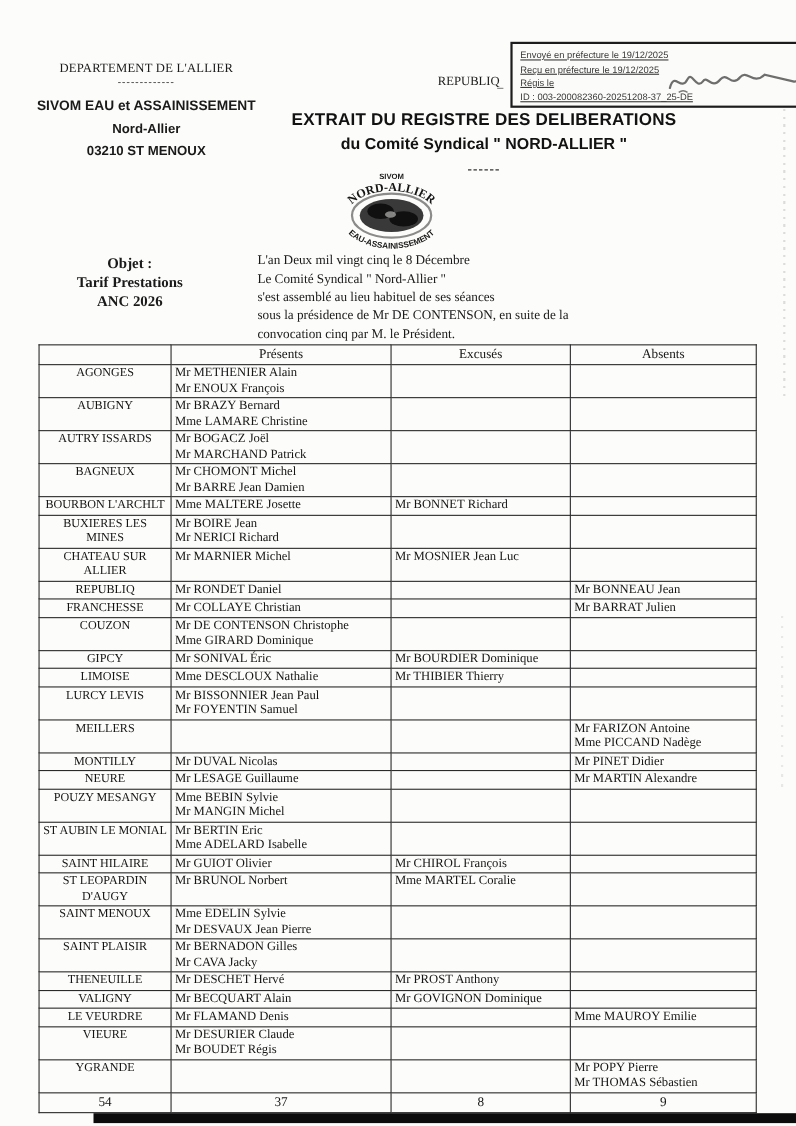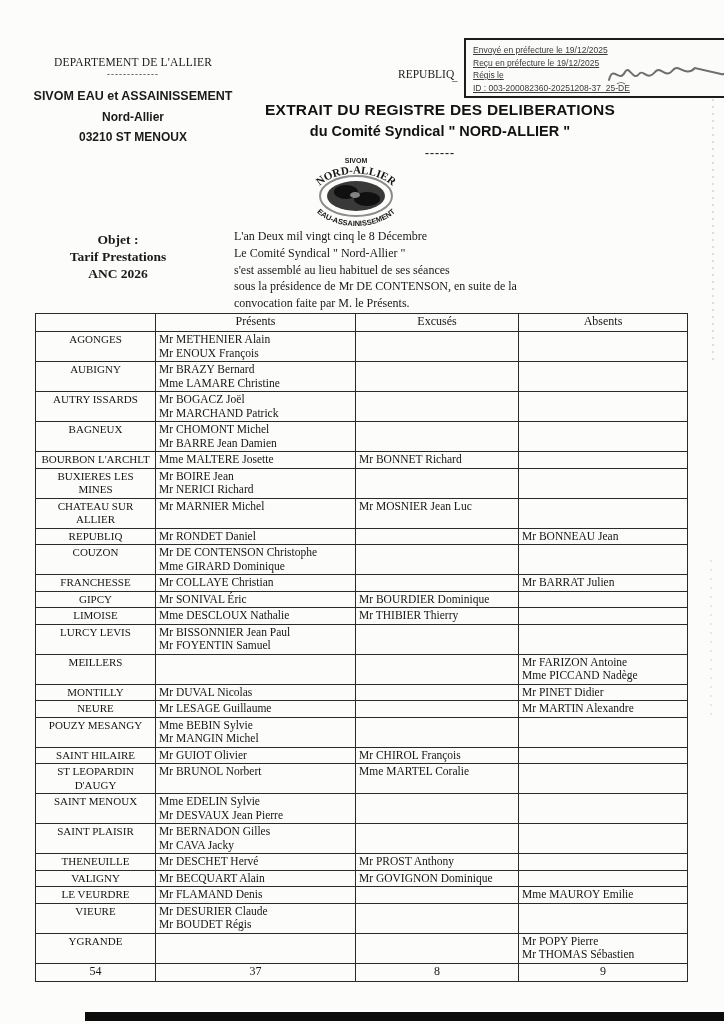--- a/index.html
+++ b/index.html
@@ -119,21 +119,21 @@
   </div>
   <div>Tarif Prestations</div>
   <div>ANC 2026</div>
 </div>
 
 <div class="intro">
   <div>L'an Deux mil vingt cinq le 8 Décembre</div>
   <div>Le Comité Syndical " Nord-Allier "</div>
   <div>s'est assemblé au lieu habituel de ses séances</div>
   <div>sous la présidence de Mr DE CONTENSON, en suite de la</div>
-  <div>convocation faite par M. le Présents.</div>
+  <div>convocation cinq par M. le Président.</div>
 </div>
 
 <table class="att">
   <colgroup>
     <col style="width:120px">
       <col style="width:200px">
       <col style="width:163px">
       <col style="width:169px">
   </colgroup>
   <thead>
@@ -214,39 +214,39 @@
         <td class="commune">REPUBLIQ</td>
         <td class="names">
           <div>Mr RONDET Daniel</div>
         </td>
         <td class="names"></td>
         <td class="names">
           <div>Mr BONNEAU Jean</div>
         </td>
       </tr>
       <tr>
+        <td class="commune">FRANCHESSE</td>
+        <td class="names">
+          <div>Mr COLLAYE Christian</div>
+        </td>
+        <td class="names"></td>
+        <td class="names">
+          <div>Mr BARRAT Julien</div>
+        </td>
+      </tr>
+      <tr>
         <td class="commune">COUZON</td>
         <td class="names">
           <div>Mr DE CONTENSON Christophe</div>
           <div>Mme GIRARD Dominique</div>
         </td>
         <td class="names"></td>
         <td class="names"></td>
       </tr>
       <tr>
-        <td class="commune">FRANCHESSE</td>
-        <td class="names">
-          <div>Mr COLLAYE Christian</div>
-        </td>
-        <td class="names"></td>
-        <td class="names">
-          <div>Mr BARRAT Julien</div>
-        </td>
-      </tr>
-      <tr>
         <td class="commune">GIPCY</td>
         <td class="names">
           <div>Mr SONIVAL Éric</div>
         </td>
         <td class="names">
           <div>Mr BOURDIER Dominique</div>
         </td>
         <td class="names"></td>
       </tr>
       <tr>
@@ -295,20 +295,29 @@
         <td class="names"></td>
         <td class="names">
           <div>Mr MARTIN Alexandre</div>
         </td>
       </tr>
       <tr>
         <td class="commune">POUZY MESANGY</td>
         <td class="names">
           <div>Mme BEBIN Sylvie</div>
           <div>Mr MANGIN Michel</div>
+        </td>
+        <td class="names"></td>
+        <td class="names"></td>
+      </tr>
+      <tr>
+        <td class="commune">ST AUBIN LE MONIAL</td>
+        <td class="names">
+          <div>Mr BERTIN Eric</div>
+          <div>Mme ADELARD Isabelle</div>
         </td>
         <td class="names"></td>
         <td class="names"></td>
       </tr>
       <tr>
         <td class="commune">SAINT HILAIRE</td>
         <td class="names">
           <div>Mr GUIOT Olivier</div>
         </td>
         <td class="names">

